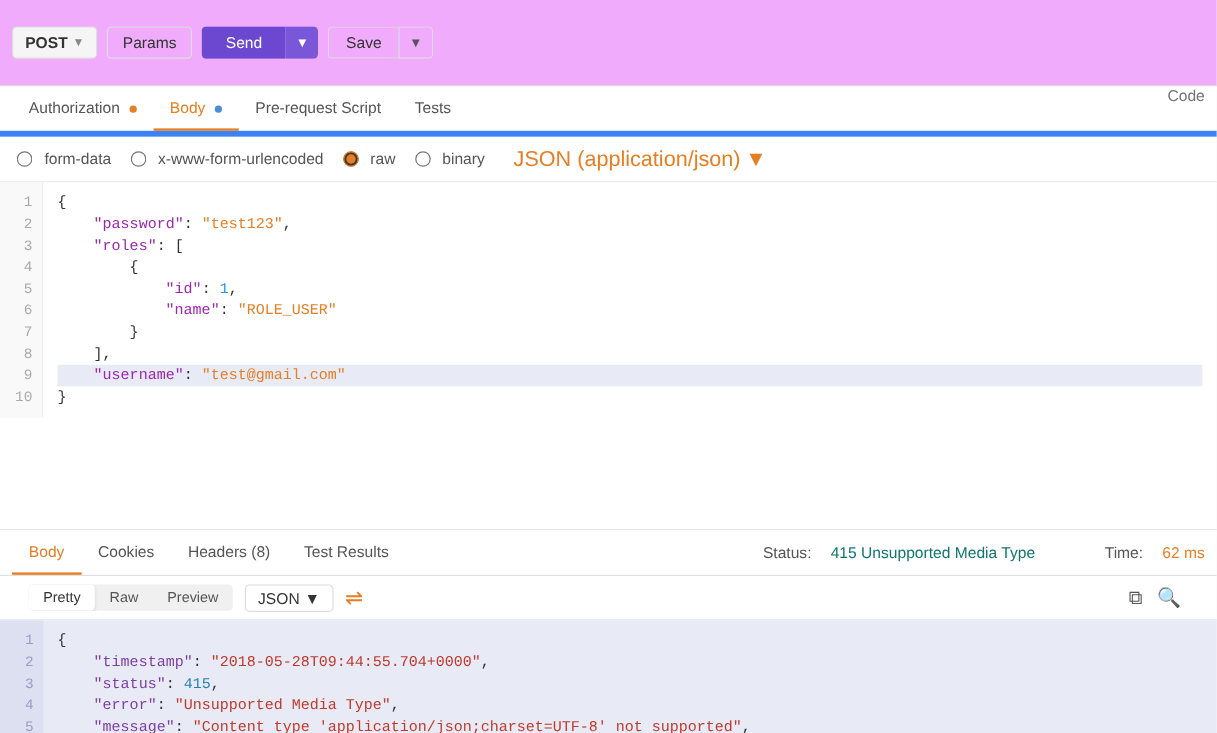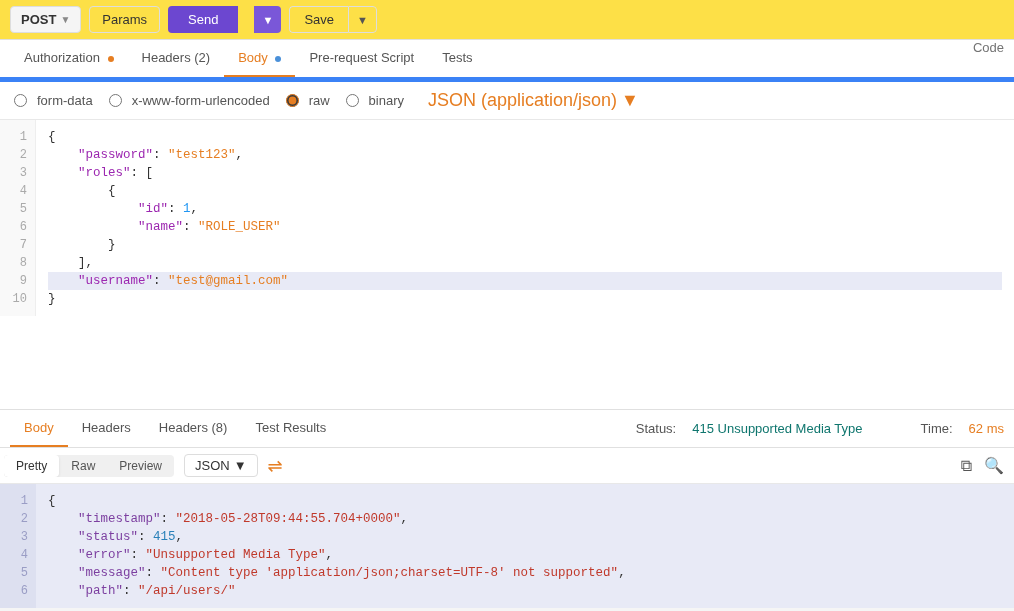--- a/index.html
+++ b/index.html
@@ -2,22 +2,22 @@
 <html><head>
   <meta charset="utf-8">
   <style>
     * { box-sizing: border-box; margin: 0; padding: 0; }
     body { font-family: -apple-system, BlinkMacSystemFont, 'Segoe UI', sans-serif; font-size: 13px; background: #f5f5f5; color: #333; }
 
     
     .top-bar {
       display: flex;
       align-items: flex-end;
-      padding: 6px 10px;
-      background: #fde047;
+      padding: 22px 10px;
+      background: #f0abfc;
       border-bottom: 1px solid #e0e0e0;
       gap: 8px;
     }
     .method-select {
       display: flex;
       align-items: center;
       gap: 4px;
       background: #f5f5f5;
       border: 1px solid #ddd;
       border-radius: 4px;
@@ -43,21 +43,20 @@
       border-radius: 4px;
       padding: 5px 12px;
       cursor: pointer;
       font-size: 13px;
       color: #333;
     }
     .send-btn-group {
       display: flex;
       border-radius: 4px;
       overflow: hidden;
-      gap: 16px;
     }
     .send-btn {
       background: #6c47d0;
       color: #fff;
       border: none;
       padding: 6px 20px;
       cursor: pointer;
       font-size: 13px;
       font-weight: 500;
     }
@@ -232,21 +231,21 @@
     .status-label { color: #555; }
     .status-value { color: #0f766e; font-weight: 500; }
     .time-label { color: #555; margin-left: 42px; }
     .time-value { color: #e67e22; font-weight: 500; }
 
     
     .resp-toolbar {
       display: flex;
       align-items: center;
       gap: 0;
-      padding: 6px 4px;
+      padding: 6px 24px;
       background: #fff;
       border-bottom: 1px solid #e8e8e8;
     }
     .format-tabs {
       display: flex;
       background: #f0f0f0;
       border-radius: 4px;
       overflow: hidden;
       margin-right: 10px;
     }
@@ -343,23 +342,20 @@
   <div class="save-btn-group">
     <button class="save-btn">Save</button>
     <button class="save-chevron">▼</button>
   </div>
 </div>
 
 <div class="req-tabs">
   <div class="req-tab">
     <span>Authorization</span>
     <span class="dot dot-orange"></span>
-  </div>
-  <div class="req-tab">
-    <span>Headers (2)</span>
   </div>
   <div class="req-tab active">
     <span>Body</span>
     <span class="dot dot-blue"></span>
   </div>
   <div class="req-tab">
     <span>Pre-request Script</span>
   </div>
   <div class="req-tab">
     <span>Tests</span>
@@ -419,21 +415,21 @@
   </div>
 </div>
 
 <div class="response-section">
 
   <div class="resp-tabs-bar">
     <div class="resp-tab active">
       <span>Body</span>
     </div>
     <div class="resp-tab">
-      <span>Headers</span>
+      <span>Cookies</span>
     </div>
     <div class="resp-tab">
       <span>Headers (8)</span>
     </div>
     <div class="resp-tab">
       <span>Test Results</span>
     </div>
     <div class="status-area">
       <span class="status-label">Status:</span>
       <span class="status-value">415 Unsupported Media Type</span>

